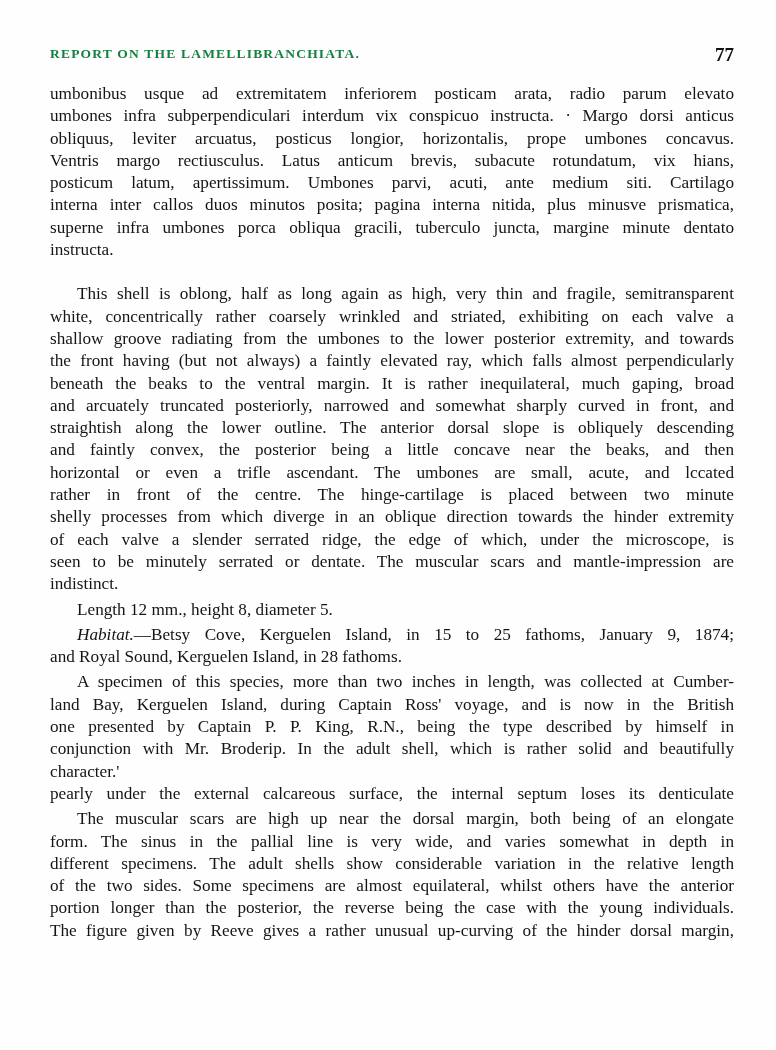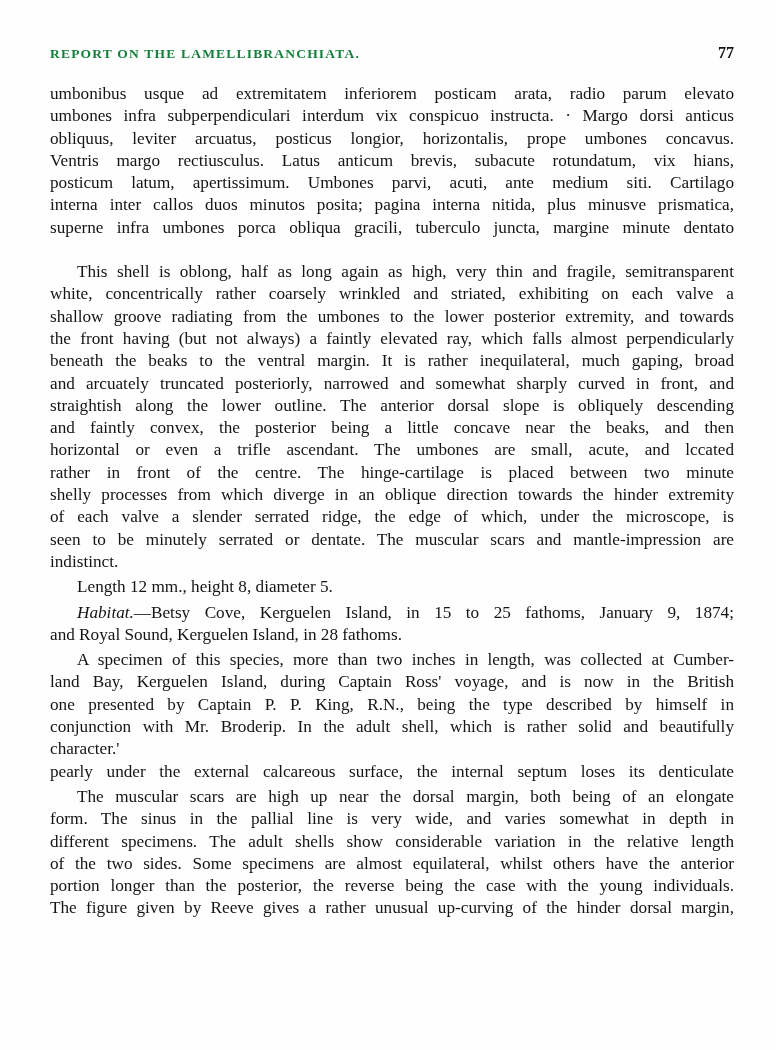--- a/index.html
+++ b/index.html
@@ -2,21 +2,21 @@
 <html><head>
 <meta charset="utf-8">
 <style>
   html, body { margin:0; padding:0; background:#ffffff; }
   body { width:776px; height:1050px; position:relative; overflow:hidden; }
   .page { position:absolute; left:0; top:0; width:776px; height:1050px; background:#fefefe; }
   .header { position:absolute; top:44px; left:50px; width:684px; height:24px; }
   .running-title { position:absolute; left:0; right:0; text-align:left; top:2px;
     font-family:"Liberation Serif", serif; font-size:13.5px; letter-spacing:1.2px; color:#15803d;font-weight:bold; }
   .page-number { position:absolute; right:0; top:0; font-family:"Liberation Serif", serif;
-    font-size:16px; font-weight:bold; color:#111; }
+    font-size:19px; font-weight:bold; color:#111; }
   .body { position:absolute; left:50px; top:83px; width:684px;
     font-family:"Liberation Serif", serif; font-size:17.2px; line-height:22.3px; color:#141414; }
   .para { margin:0; text-align:justify; text-align-last:left; }
   .line { display:block; text-align:justify; text-align-last:justify; white-space:nowrap; }
   .line.last { text-align-last:left; }
   .indent { padding-left:27px; }
   .gap-big { height:22px; }
   .gap-small { height:3px; }
   em { font-style:italic; }
 </style>
@@ -32,20 +32,21 @@
   <div class="body">
 
     <div class="para">
       <span class="line">umbonibus usque ad extremitatem inferiorem posticam arata, radio parum elevato</span>
       <span class="line">umbones infra subperpendiculari interdum vix conspicuo instructa. · Margo dorsi anticus</span>
       <span class="line">obliquus, leviter arcuatus, posticus longior, horizontalis, prope umbones concavus.</span>
       <span class="line">Ventris margo rectiusculus. Latus anticum brevis, subacute rotundatum, vix hians,</span>
       <span class="line">posticum latum, apertissimum. Umbones parvi, acuti, ante medium siti. Cartilago</span>
       <span class="line">interna inter callos duos minutos posita; pagina interna nitida, plus minusve prismatica,</span>
       <span class="line">superne infra umbones porca obliqua gracili, tuberculo juncta, margine minute dentato</span>
+      <span class="line last">instructa.</span>
     </div>
 
     <div class="gap-big"></div>
 
     <div class="para">
       <span class="line indent">This shell is oblong, half as long again as high, very thin and fragile, semitransparent</span>
       <span class="line">white, concentrically rather coarsely wrinkled and striated, exhibiting on each valve a</span>
       <span class="line">shallow groove radiating from the umbones to the lower posterior extremity, and towards</span>
       <span class="line">the front having (but not always) a faintly elevated ray, which falls almost perpendicularly</span>
       <span class="line">beneath the beaks to the ventral margin. It is rather inequilateral, much gaping, broad</span>

